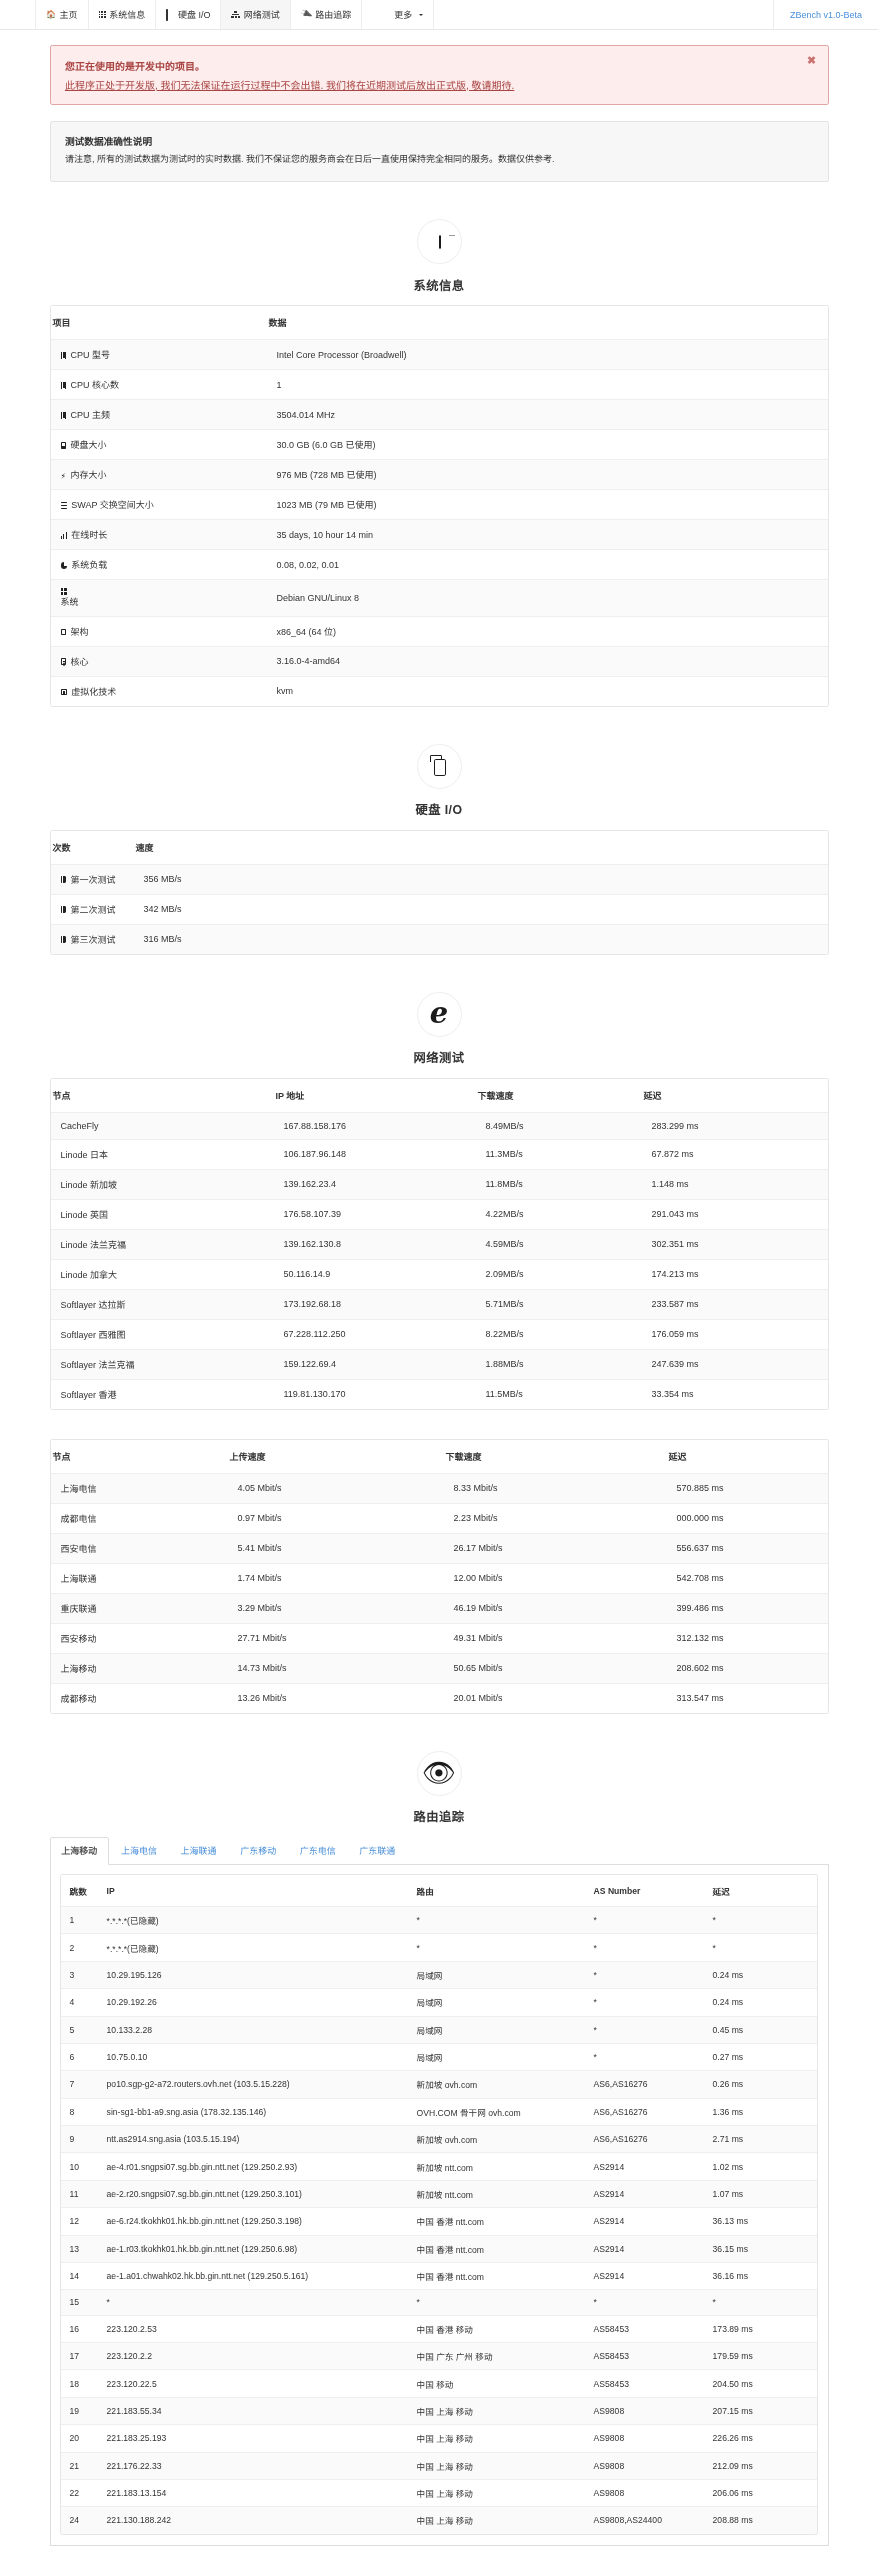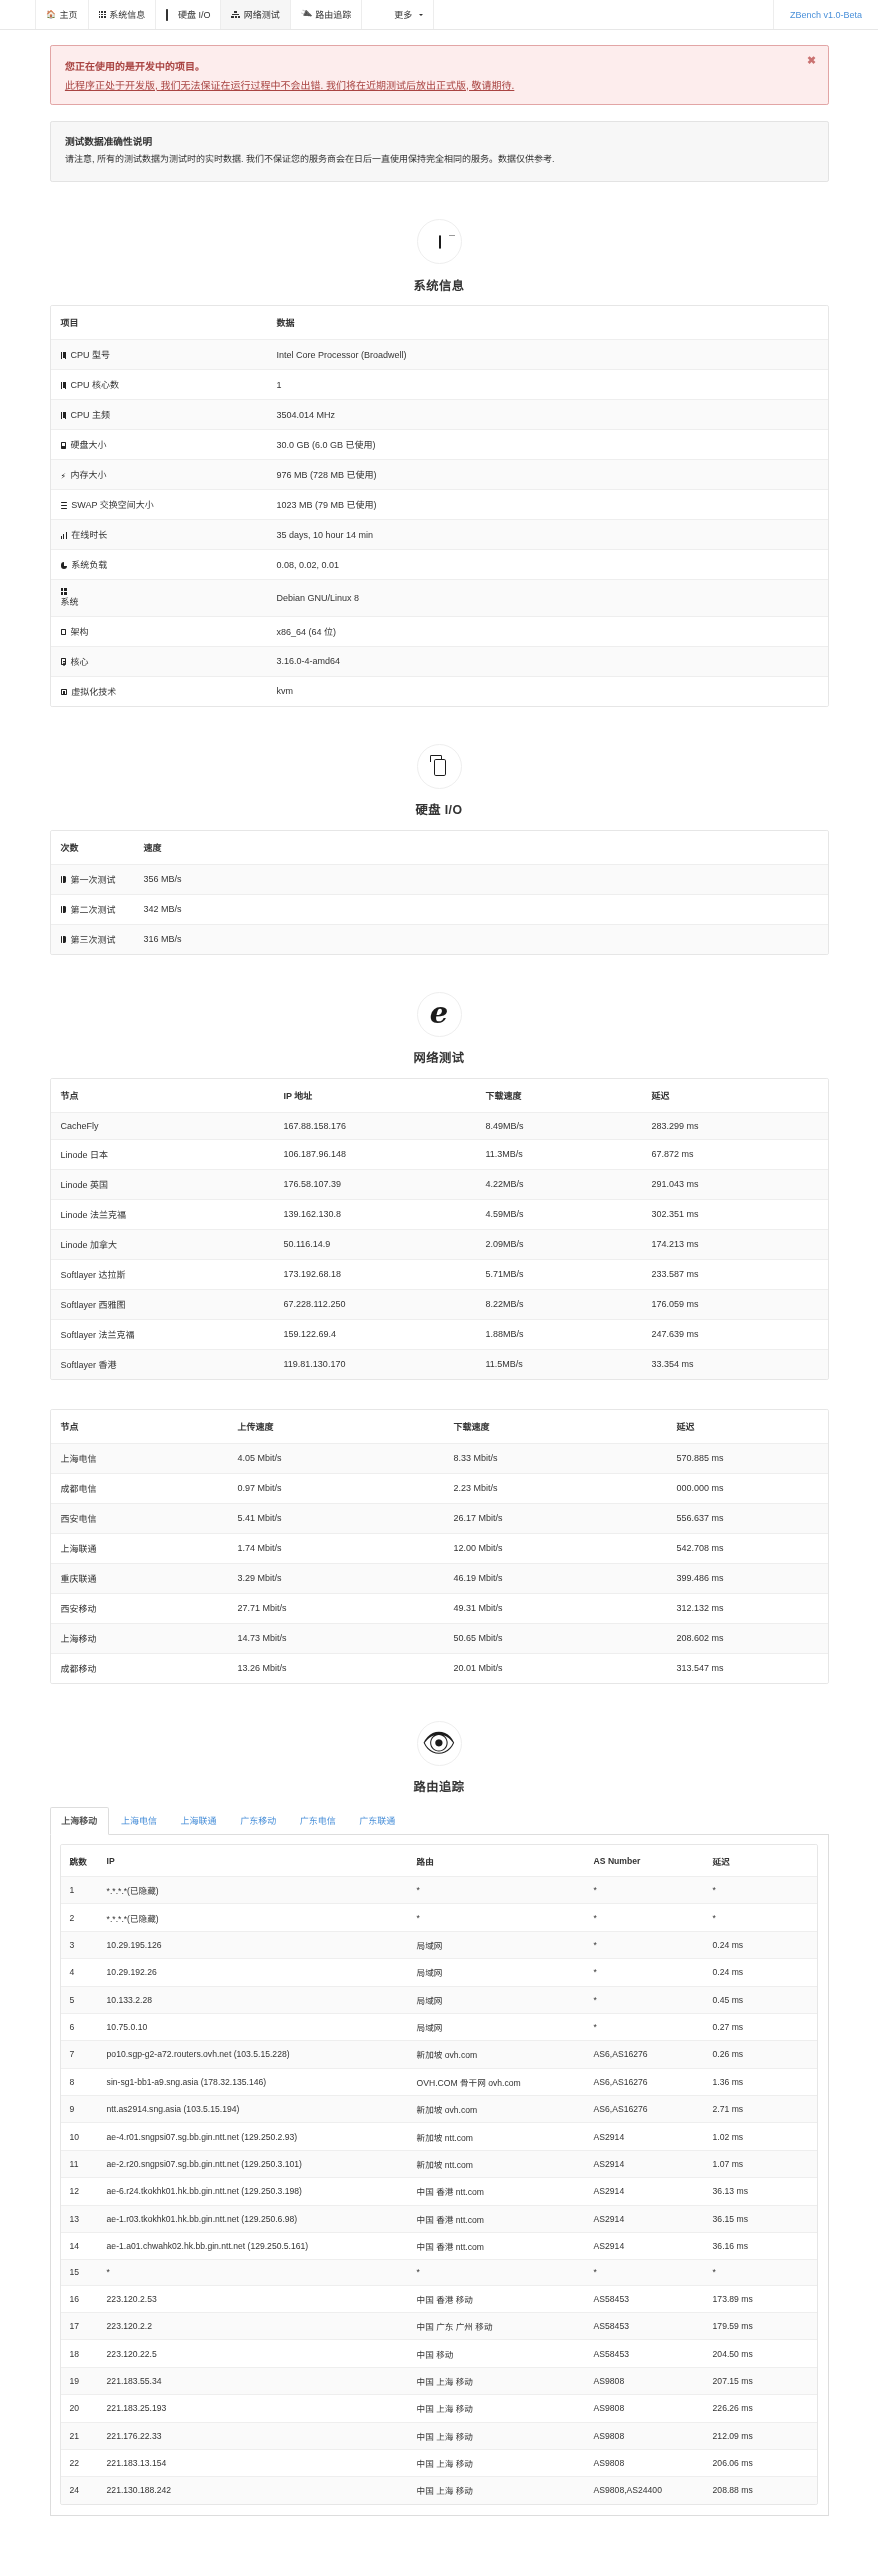--- a/index.html
+++ b/index.html
@@ -172,21 +172,21 @@
     background: #fff;
   }
   table.tbl {
     width: 100%;
     border-collapse: collapse;
     font-size: 9px;
   }
   table.tbl th {
     text-align: left;
     font-weight: bold;
-    padding: 10px 10px;
+    padding: 10px 2px;
     border-bottom: 1.4px solid #eeeeee;
     color: #333;
     background: #fff;
   }
   table.tbl td {
     padding: 8px 10px;
     border-top: 0.7px solid #eeeeee;
     color: #333;
     vertical-align: middle;
   }
@@ -466,20 +466,26 @@
             <td>8.49MB/s</td>
             <td>283.299 ms</td>
           </tr>
           <tr>
             <td>Linode 日本</td>
             <td>106.187.96.148</td>
             <td>11.3MB/s</td>
             <td>67.872 ms</td>
           </tr>
           <tr>
+            <td>Linode 新加坡</td>
+            <td>139.162.23.4</td>
+            <td>11.8MB/s</td>
+            <td>1.148 ms</td>
+          </tr>
+          <tr>
             <td>Linode 英国</td>
             <td>176.58.107.39</td>
             <td>4.22MB/s</td>
             <td>291.043 ms</td>
           </tr>
           <tr>
             <td>Linode 法兰克福</td>
             <td>139.162.130.8</td>
             <td>4.59MB/s</td>
             <td>302.351 ms</td>

